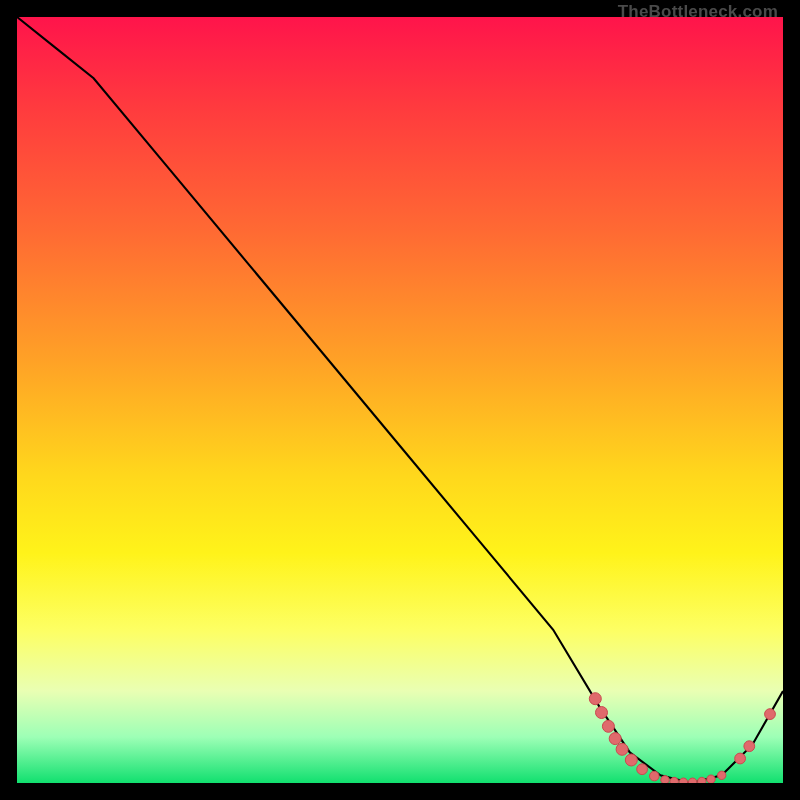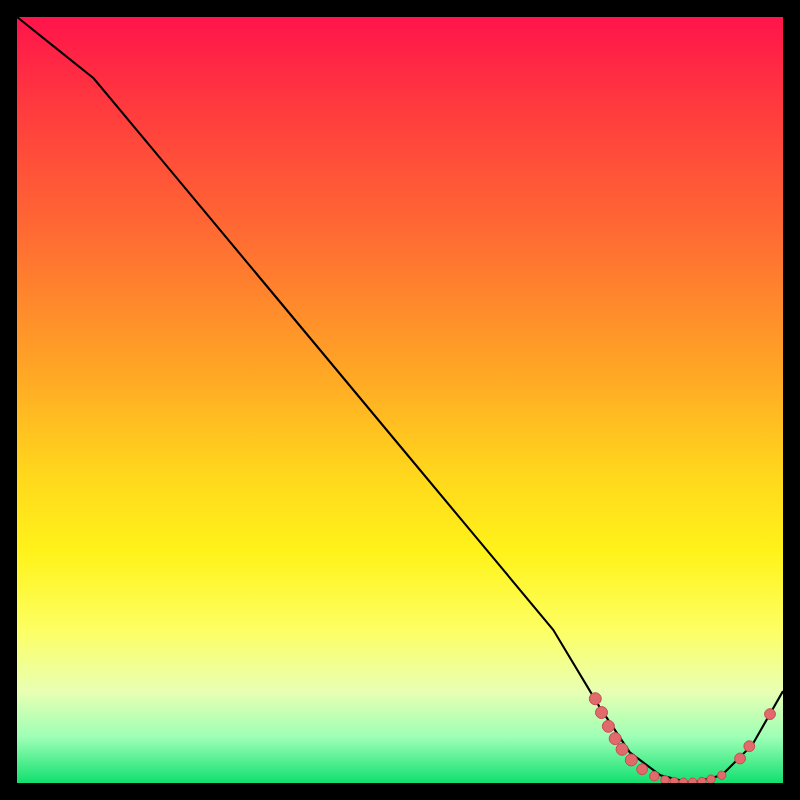--- a/index.html
+++ b/index.html
@@ -66,13 +66,14 @@
           <circle cx="675.6" cy="765.2" r="4.2" fill="#e06a6c" stroke="#c94a4f" stroke-width="1"></circle>
           <circle cx="684.8" cy="764.5" r="4.2" fill="#e06a6c" stroke="#c94a4f" stroke-width="1"></circle>
           <circle cx="694.0" cy="762.2" r="4.2" fill="#e06a6c" stroke="#c94a4f" stroke-width="1"></circle>
           <circle cx="704.7" cy="758.3" r="4.2" fill="#e06a6c" stroke="#c94a4f" stroke-width="1"></circle>
           <circle cx="723.1" cy="741.5" r="5.4" fill="#e06a6c" stroke="#c94a4f" stroke-width="1"></circle>
           <circle cx="732.3" cy="729.2" r="5.4" fill="#e06a6c" stroke="#c94a4f" stroke-width="1"></circle>
           <circle cx="753.0" cy="697.1" r="5.4" fill="#e06a6c" stroke="#c94a4f" stroke-width="1"></circle>
         </g>
     </svg>
   </div>
+  <div class="wm">TheBottleneck.com</div>
 </div>
 
 </body></html>

